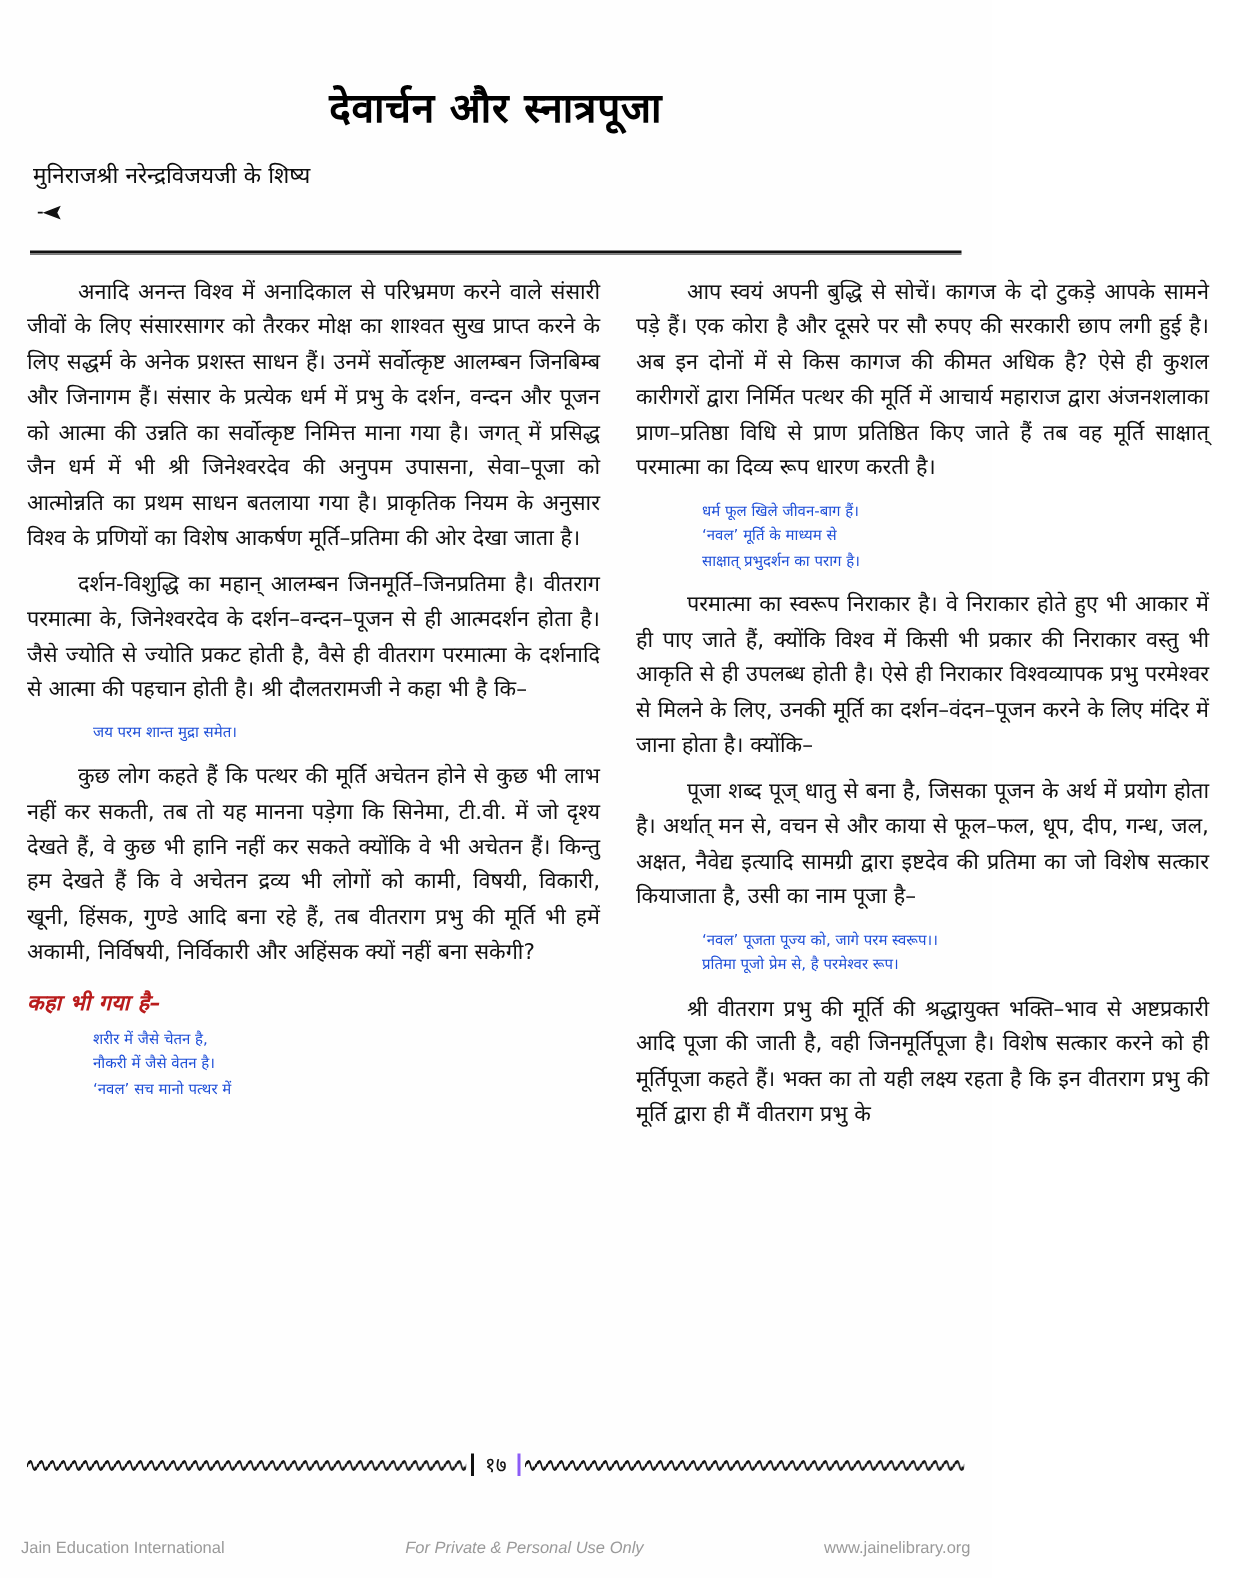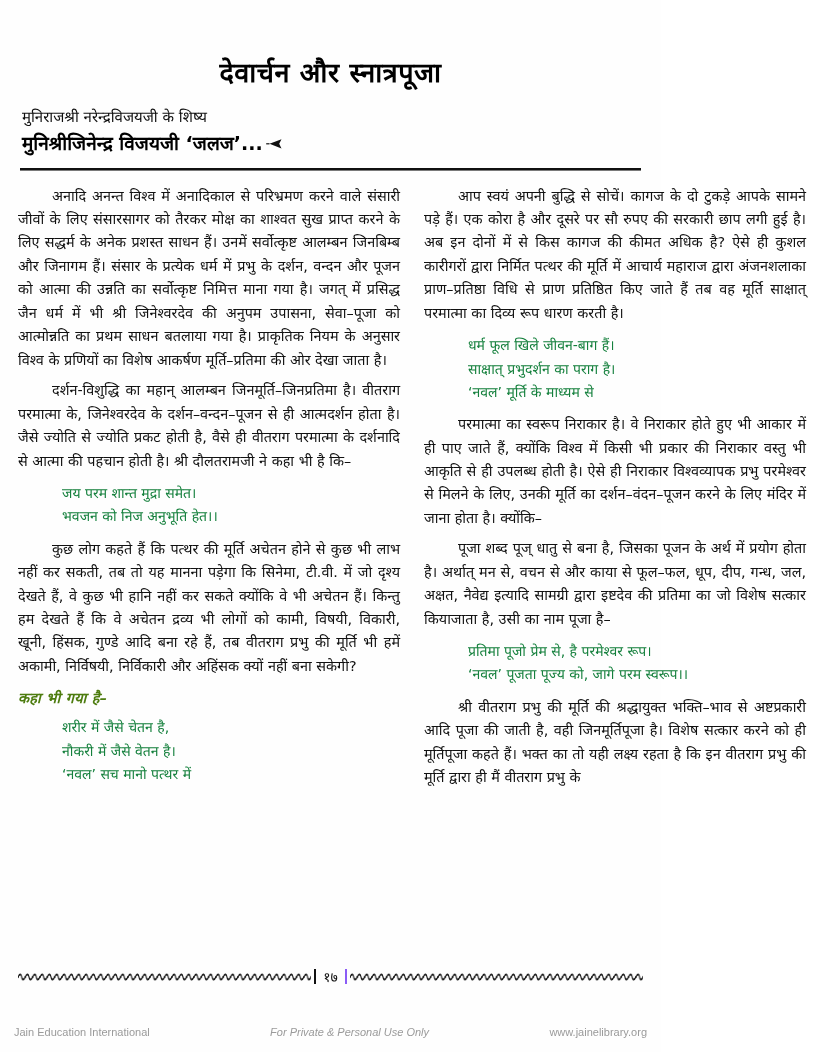--- a/index.html
+++ b/index.html
@@ -92,33 +92,33 @@
     text-align: justify;
     text-justify: inter-word;
     text-indent: 34px;
     color: #111;
   }
 
   .verse {
     margin: 9px 0 9px 0;
     padding-left: 44px;
     font-family: "DejaVu Sans", "Liberation Sans", sans-serif;
-    font-size: 14px;
+    font-size: 10px;
     line-height: 1.66;
-    color: #15803d;
+    color: #1d4ed8;
   }
   .verse div { white-space: nowrap; }
 
   .lead-in {
     margin: 10px 0 4px 0;
     font-family: "DejaVu Sans", "Liberation Sans", sans-serif;
     font-size: 14.4px;
     font-style: italic;
     font-weight: 600;
-    color: #4d7c0f;
+    color: #b91c1c;
     letter-spacing: 0.3px;
   }
 
   
   .folio-rule {
     position: absolute;
     left: 18px;
     right: 18px;
     bottom: 68px;
     display: flex;
@@ -168,60 +168,59 @@
 </head>
 <body>
 
 <div class="page">
 
   <div class="header">
     <h1 class="doc-title">देवार्चन और स्नात्रपूजा</h1>
     <div class="byline">
       <p class="byline-line1">मुनिराजश्री नरेन्द्रविजयजी के शिष्य</p>
       <p class="byline-line2">
-        <span>मुनिश्रीजिनेन्द्र विजयजी ‘जलज’...</span><span class="pen-icon"><svg width="18" height="14" viewBox="0 0 18 14" aria-hidden="true">
+        <span class="pen-icon"><svg width="18" height="14" viewBox="0 0 18 14" aria-hidden="true">
               <path d="M16.5 2.2 L4.5 6.8 L16.5 11.4 L14.2 6.8 Z" fill="#111"></path>
               <path d="M1.2 6.8 L4.5 6.8" stroke="#111" stroke-width="1.2"></path>
             </svg></span>
       </p>
     </div>
   </div>
 
   <div class="rule-top"></div>
 
   <div class="columns">
 
     <div class="col">
       <p class="body-para">अनादि अनन्त विश्व में अनादिकाल से परिभ्रमण करने वाले संसारी जीवों के लिए संसारसागर को तैरकर मोक्ष का शाश्वत सुख प्राप्त करने के लिए सद्धर्म के अनेक प्रशस्त साधन हैं। उनमें सर्वोत्कृष्ट आलम्बन जिनबिम्ब और जिनागम हैं। संसार के प्रत्येक धर्म में प्रभु के दर्शन, वन्दन और पूजन को आत्मा की उन्नति का सर्वोत्कृष्ट निमित्त माना गया है। जगत् में प्रसिद्ध जैन धर्म में भी श्री जिनेश्वरदेव की अनुपम उपासना, सेवा–पूजा को आत्मोन्नति का प्रथम साधन बतलाया गया है। प्राकृतिक नियम के अनुसार विश्व के प्रणियों का विशेष आकर्षण मूर्ति–प्रतिमा की ओर देखा जाता है।</p>
       <p class="body-para">दर्शन-विशुद्धि का महान् आलम्बन जिनमूर्ति–जिनप्रतिमा है। वीतराग परमात्मा के, जिनेश्वरदेव के दर्शन–वन्दन–पूजन से ही आत्मदर्शन होता है। जैसे ज्योति से ज्योति प्रकट होती है, वैसे ही वीतराग परमात्मा के दर्शनादि से आत्मा की पहचान होती है। श्री दौलतरामजी ने कहा भी है कि–</p>
       <div class="verse">
         <div>जय परम शान्त मुद्रा समेत।</div>
-        <div>भवजन को निज अनुभूति हेत।।</div>
       </div>
       <p class="body-para">कुछ लोग कहते हैं कि पत्थर की मूर्ति अचेतन होने से कुछ भी लाभ नहीं कर सकती, तब तो यह मानना पड़ेगा कि सिनेमा, टी.वी. में जो दृश्य देखते हैं, वे कुछ भी हानि नहीं कर सकते क्योंकि वे भी अचेतन हैं। किन्तु हम देखते हैं कि वे अचेतन द्रव्य भी लोगों को कामी, विषयी, विकारी, खूनी, हिंसक, गुण्डे आदि बना रहे हैं, तब वीतराग प्रभु की मूर्ति भी हमें अकामी, निर्विषयी, निर्विकारी और अहिंसक क्यों नहीं बना सकेगी?</p>
       <p class="lead-in">कहा भी गया है–</p>
       <div class="verse">
         <div>शरीर में जैसे चेतन है,</div>
         <div>नौकरी में जैसे वेतन है।</div>
         <div>‘नवल’ सच मानो पत्थर में</div>
       </div>
     </div>
 
     <div class="col">
       <p class="body-para">आप स्वयं अपनी बुद्धि से सोचें। कागज के दो टुकड़े आपके सामने पड़े हैं। एक कोरा है और दूसरे पर सौ रुपए की सरकारी छाप लगी हुई है। अब इन दोनों में से किस कागज की कीमत अधिक है? ऐसे ही कुशल कारीगरों द्वारा निर्मित पत्थर की मूर्ति में आचार्य महाराज द्वारा अंजनशलाका प्राण–प्रतिष्ठा विधि से प्राण प्रतिष्ठित किए जाते हैं तब वह मूर्ति साक्षात् परमात्मा का दिव्य रूप धारण करती है।</p>
       <div class="verse">
         <div>धर्म फूल खिले जीवन-बाग हैं।</div>
+        <div>‘नवल’ मूर्ति के माध्यम से</div>
         <div>साक्षात् प्रभुदर्शन का पराग है।</div>
-        <div>‘नवल’ मूर्ति के माध्यम से</div>
       </div>
       <p class="body-para">परमात्मा का स्वरूप निराकार है। वे निराकार होते हुए भी आकार में ही पाए जाते हैं, क्योंकि विश्व में किसी भी प्रकार की निराकार वस्तु भी आकृति से ही उपलब्ध होती है। ऐसे ही निराकार विश्वव्यापक प्रभु परमेश्वर से मिलने के लिए, उनकी मूर्ति का दर्शन–वंदन–पूजन करने के लिए मंदिर में जाना होता है। क्योंकि–</p>
       <p class="body-para">पूजा शब्द पूज् धातु से बना है, जिसका पूजन के अर्थ में प्रयोग होता है। अर्थात् मन से, वचन से और काया से फूल–फल, धूप, दीप, गन्ध, जल, अक्षत, नैवेद्य इत्यादि सामग्री द्वारा इष्टदेव की प्रतिमा का जो विशेष सत्कार कियाजाता है, उसी का नाम पूजा है–</p>
       <div class="verse">
+        <div>‘नवल’ पूजता पूज्य को, जागे परम स्वरूप।।</div>
         <div>प्रतिमा पूजो प्रेम से, है परमेश्वर रूप।</div>
-        <div>‘नवल’ पूजता पूज्य को, जागे परम स्वरूप।।</div>
       </div>
       <p class="body-para">श्री वीतराग प्रभु की मूर्ति की श्रद्धायुक्त भक्ति–भाव से अष्टप्रकारी आदि पूजा की जाती है, वही जिनमूर्तिपूजा है। विशेष सत्कार करने को ही मूर्तिपूजा कहते हैं। भक्त का तो यही लक्ष्य रहता है कि इन वीतराग प्रभु की मूर्ति द्वारा ही मैं वीतराग प्रभु के</p>
     </div>
 
   </div>
 
   <div class="folio-rule">
     <div class="orn">
       <svg viewBox="0 0 400 14" preserveAspectRatio="none" aria-hidden="true">
         <defs>

